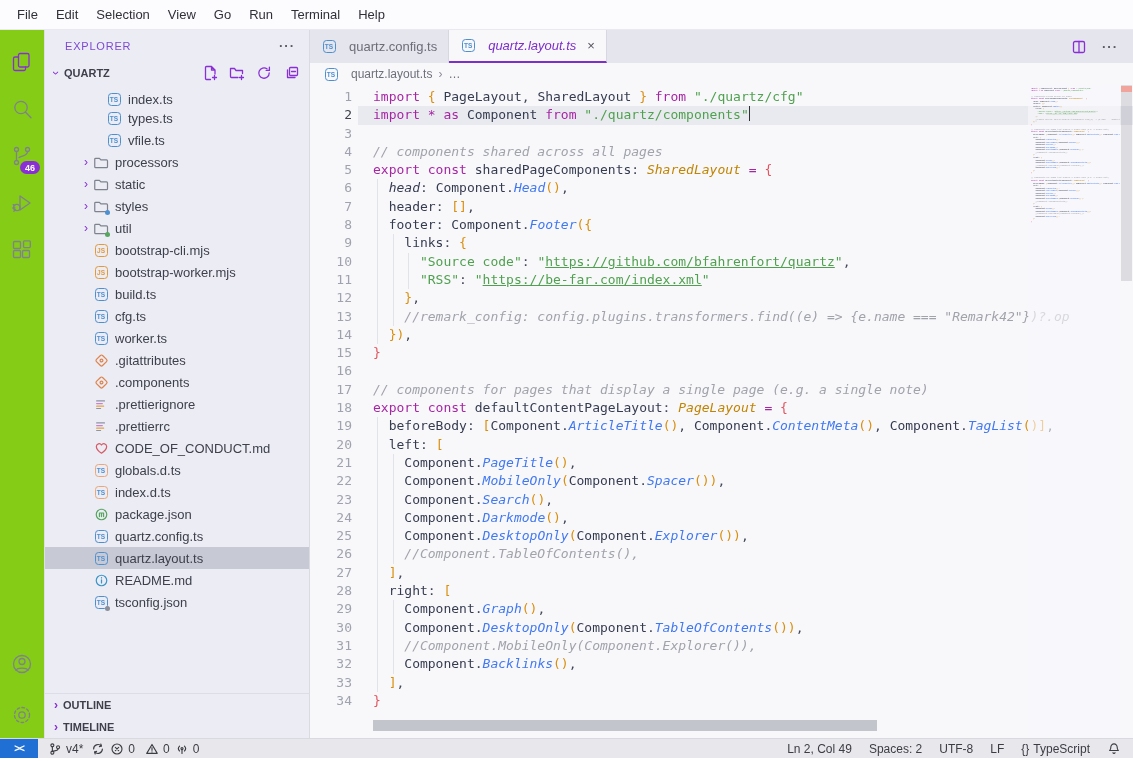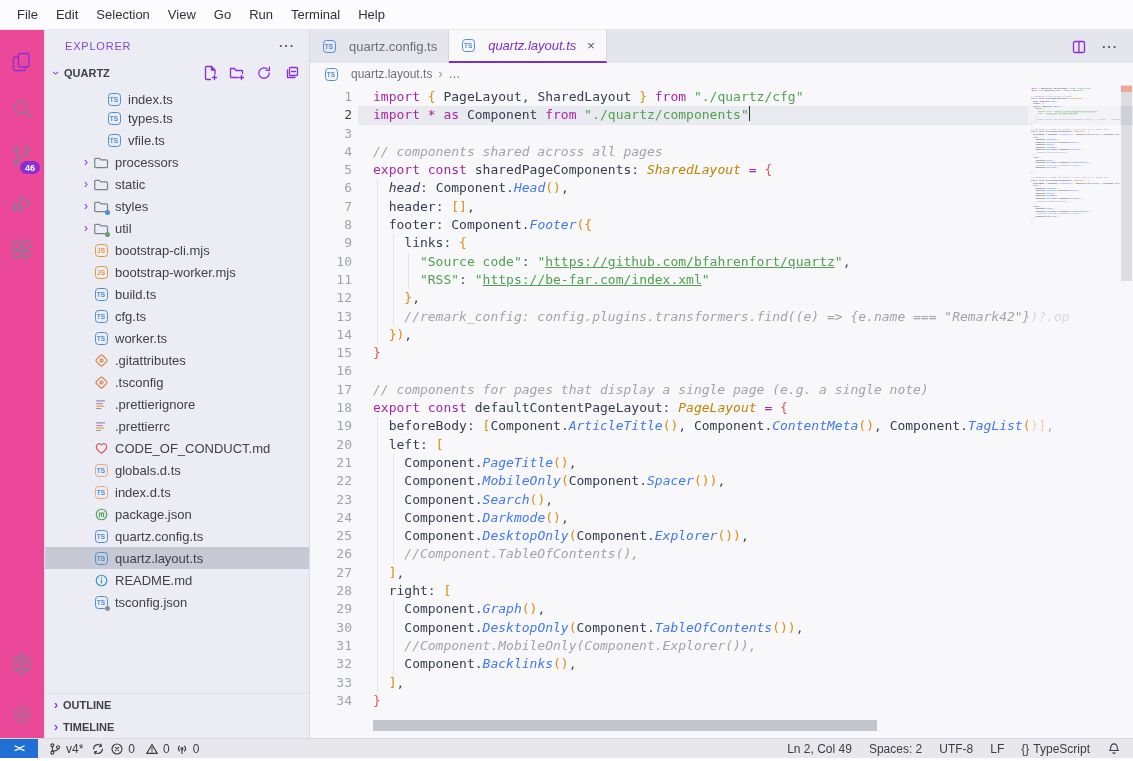--- a/index.html
+++ b/index.html
@@ -9,21 +9,21 @@
 
   
   .titlebar { height:30px; background:#fcfcfe; border-bottom:1px solid #e9e9ef;
     display:flex; align-items:center; padding-left:8px; }
   .menu-item { font-size:13px; color:#303039; padding:0 9px; cursor:default; }
 
   
   .workbench { display:flex; height:708px; }
 
   
-  .activitybar { width:45px; background:#ec4899; border-right:1px solid #dddee8;
+  .activitybar { width:45px; background:#84cc16; border-right:1px solid #dddee8;
     display:flex; flex-direction:column; align-items:center; padding-top:8px; }
   .ab-icon { width:45px; height:47px; display:flex; align-items:center; justify-content:center;
     color:#80828e; position:relative; }
   .ab-icon.active { color:#8a2fd6; }
   .ab-badge { position:absolute; bottom:5px; right:5px; background:#8a2fd6; color:#fff;
     font-size:9px; font-weight:bold; border-radius:9px; padding:1.5px 4.5px; }
   .ab-bottom { margin-top:auto; margin-bottom:4px; }
 
   
   .sidebar { width:265px; background:#ebecf4; border-right:1px solid #d9dae3;
@@ -313,21 +313,21 @@
           <span>.gitattributes</span>
         </div>
         <div class="trow" style="padding-left: 34px;">
           <span class="tspacer"></span>
           <span class="fic">
             <svg viewBox="0 0 16 16" width="15" height="15" style="color:#e0834b" stroke-width="1.2">
               <rect x="3.4" y="3.4" width="9.2" height="9.2" rx="1.6" transform="rotate(45 8 8)"></rect>
               <circle cx="8" cy="8" r="1.5"></circle>
             </svg>
           </span>
-          <span>.tsconfig</span>
+          <span>.components</span>
         </div>
         <div class="trow" style="padding-left: 34px;">
           <span class="tspacer"></span>
           <span class="fic">
             <svg viewBox="0 0 16 16" width="14" height="14" stroke-width="1.4">
               <path d="M3 4.5h9" stroke="#9094a2"></path>
               <path d="M3 7.5h6.5" stroke="#c77fd9"></path>
               <path d="M3 10.5h8" stroke="#e8a33d"></path>
               <path d="M3 13.2h4.5" stroke="#9094a2"></path>
             </svg>

